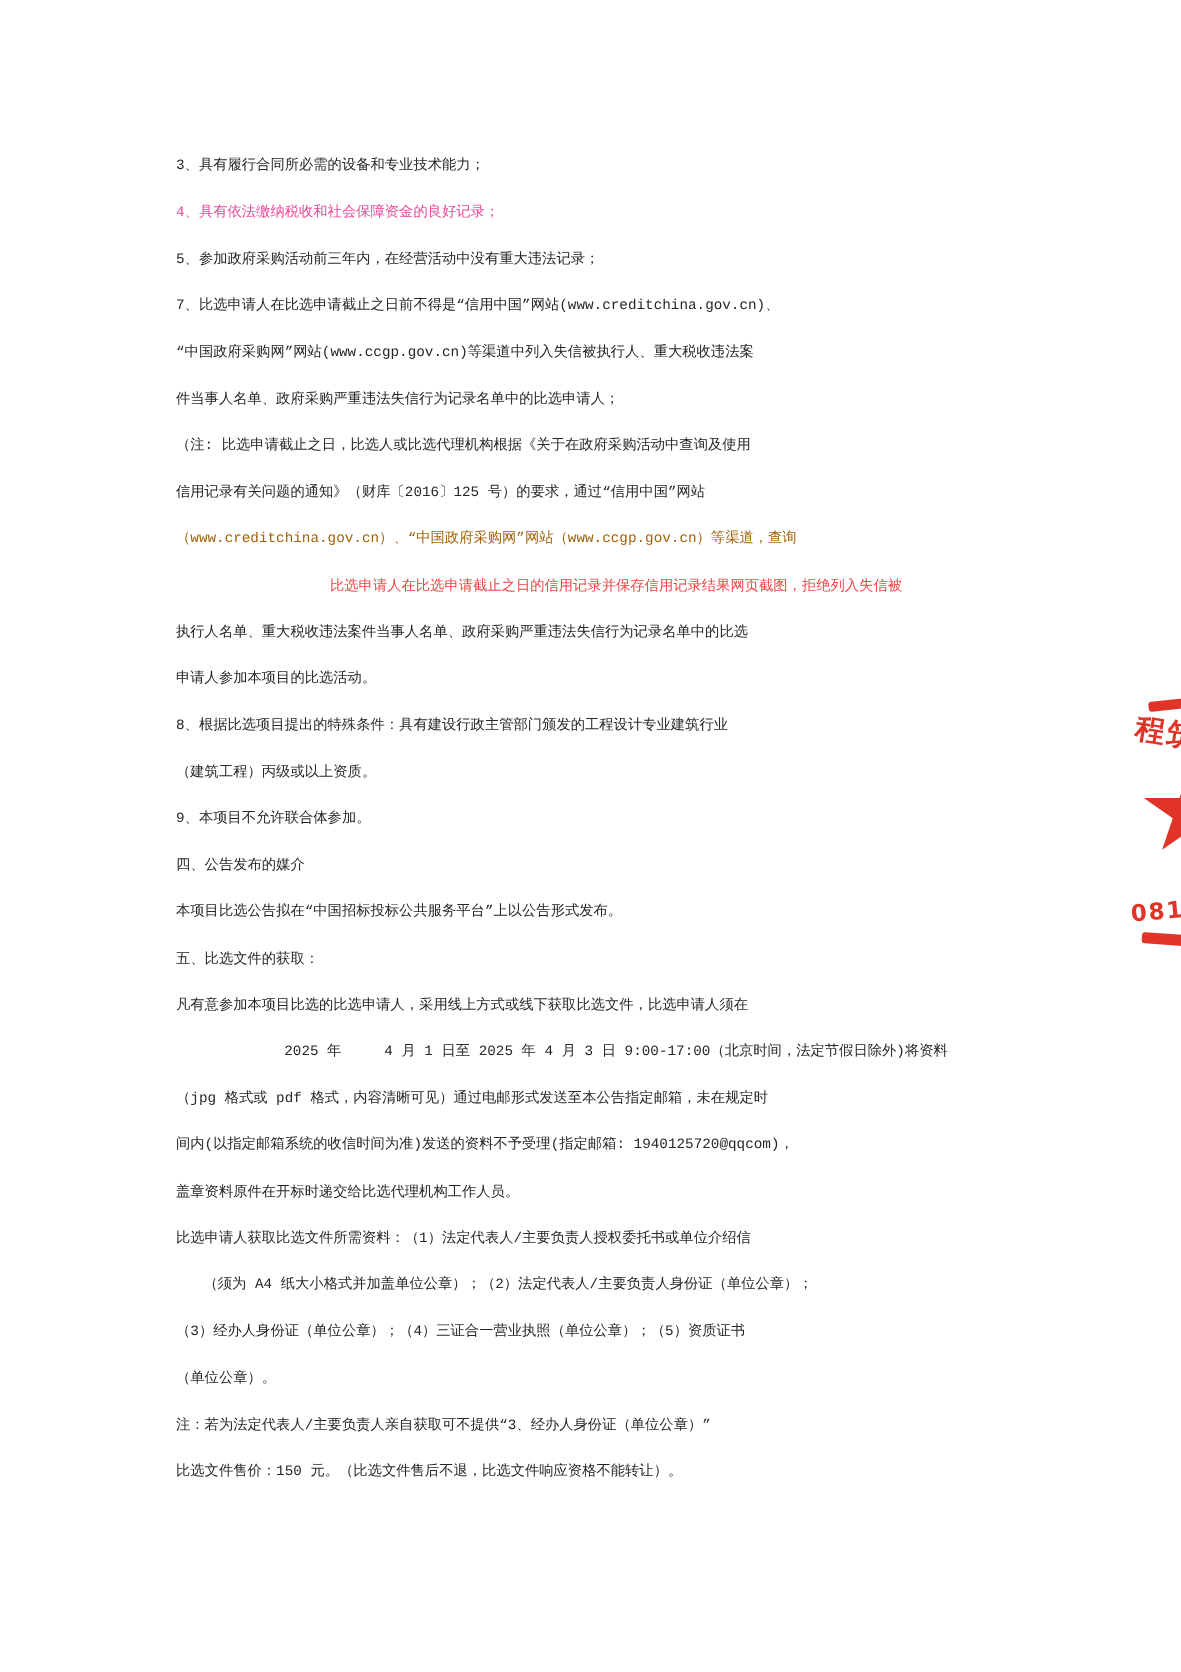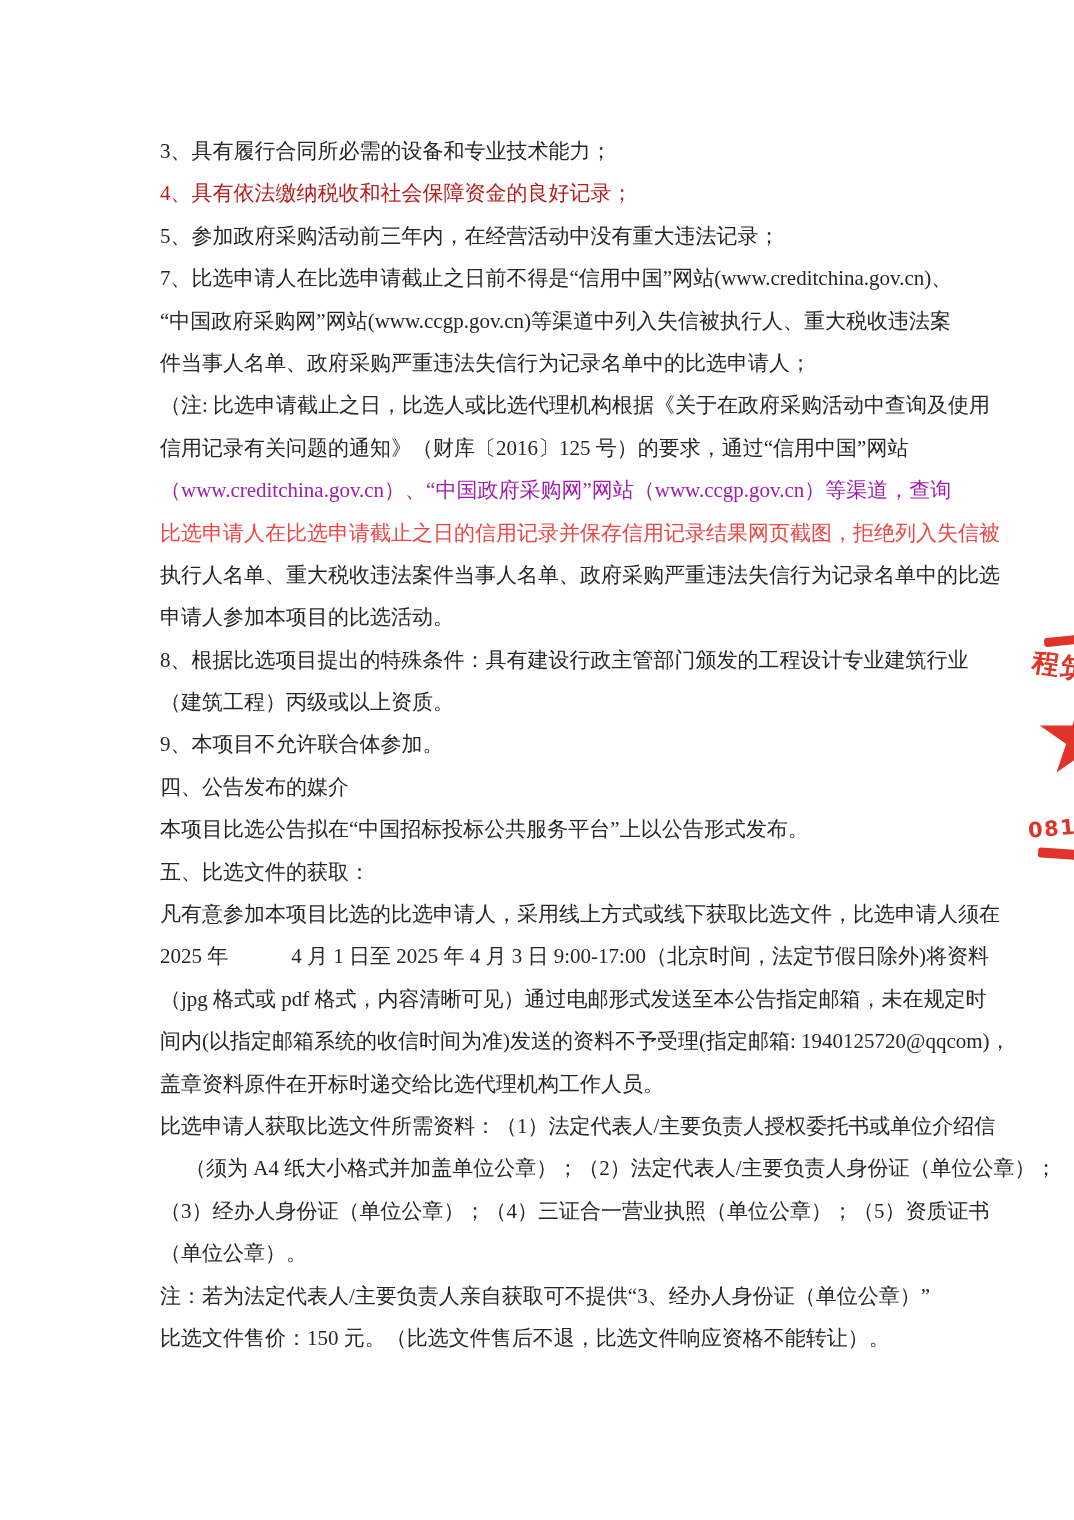--- a/index.html
+++ b/index.html
@@ -11,26 +11,26 @@
     overflow: hidden;
     font-family: "Liberation Serif", "DejaVu Serif", serif;
   }
   .doc-body {
     position: absolute;
     left: 160px;
     top: 130px;
     width: 800px;
   }
   .doc-line {
-    font-size: 21px;
+    font-size: 13px;
     line-height: 42.4px;
     height: 42.4px;
     color: #262626;
     white-space: pre;
-    font-family: Liberation Serif, serif;
+    font-family: Liberation Mono, monospace;
   }
   
   .seal {
     position: absolute;
     left: 1020px;
     top: 630px;
     width: 80px;
     height: 250px;
   }
   .seal-bar-top {
@@ -80,28 +80,28 @@
     height: 10px;
     border-radius: 3px;
     transform: rotate(4deg);
   }
 </style>
 </head>
 <body style="background: rgb(255, 255, 255);">
 
 <div class="doc-body">
     <div class="doc-line" style="color: rgb(38, 38, 38);">3、具有履行合同所必需的设备和专业技术能力；</div>
-    <div class="doc-line" style="color: #b91c1c;">4、具有依法缴纳税收和社会保障资金的良好记录；</div>
+    <div class="doc-line" style="color: #ec4899;">4、具有依法缴纳税收和社会保障资金的良好记录；</div>
     <div class="doc-line" style="color: rgb(38, 38, 38);">5、参加政府采购活动前三年内，在经营活动中没有重大违法记录；</div>
     <div class="doc-line" style="color: rgb(38, 38, 38);">7、比选申请人在比选申请截止之日前不得是“信用中国”网站(www.creditchina.gov.cn)、</div>
     <div class="doc-line" style="color: rgb(38, 38, 38);">“中国政府采购网”网站(www.ccgp.gov.cn)等渠道中列入失信被执行人、重大税收违法案</div>
     <div class="doc-line" style="color: rgb(38, 38, 38);">件当事人名单、政府采购严重违法失信行为记录名单中的比选申请人；</div>
     <div class="doc-line" style="color: rgb(38, 38, 38);">（注: 比选申请截止之日，比选人或比选代理机构根据《关于在政府采购活动中查询及使用</div>
     <div class="doc-line" style="color: rgb(38, 38, 38);">信用记录有关问题的通知》（财库〔2016〕125 号）的要求，通过“信用中国”网站</div>
-    <div class="doc-line" style="color: #a21caf;">（www.creditchina.gov.cn）、“中国政府采购网”网站（www.ccgp.gov.cn）等渠道，查询</div>
+    <div class="doc-line" style="color: #a16207;">（www.creditchina.gov.cn）、“中国政府采购网”网站（www.ccgp.gov.cn）等渠道，查询</div>
     <div class="doc-line" style="color: #ef4444; text-align: center;">比选申请人在比选申请截止之日的信用记录并保存信用记录结果网页截图，拒绝列入失信被</div>
     <div class="doc-line" style="color: rgb(38, 38, 38);">执行人名单、重大税收违法案件当事人名单、政府采购严重违法失信行为记录名单中的比选</div>
     <div class="doc-line" style="color: rgb(38, 38, 38);">申请人参加本项目的比选活动。</div>
     <div class="doc-line" style="color: rgb(38, 38, 38);">8、根据比选项目提出的特殊条件：具有建设行政主管部门颁发的工程设计专业建筑行业</div>
     <div class="doc-line" style="color: rgb(38, 38, 38);">（建筑工程）丙级或以上资质。</div>
     <div class="doc-line" style="color: rgb(38, 38, 38);">9、本项目不允许联合体参加。</div>
     <div class="doc-line" style="color: rgb(38, 38, 38);">四、公告发布的媒介</div>
     <div class="doc-line" style="color: rgb(38, 38, 38);">本项目比选公告拟在“中国招标投标公共服务平台”上以公告形式发布。</div>
     <div class="doc-line" style="color: rgb(38, 38, 38);">五、比选文件的获取：</div>
     <div class="doc-line" style="color: rgb(38, 38, 38);">凡有意参加本项目比选的比选申请人，采用线上方式或线下获取比选文件，比选申请人须在</div>

